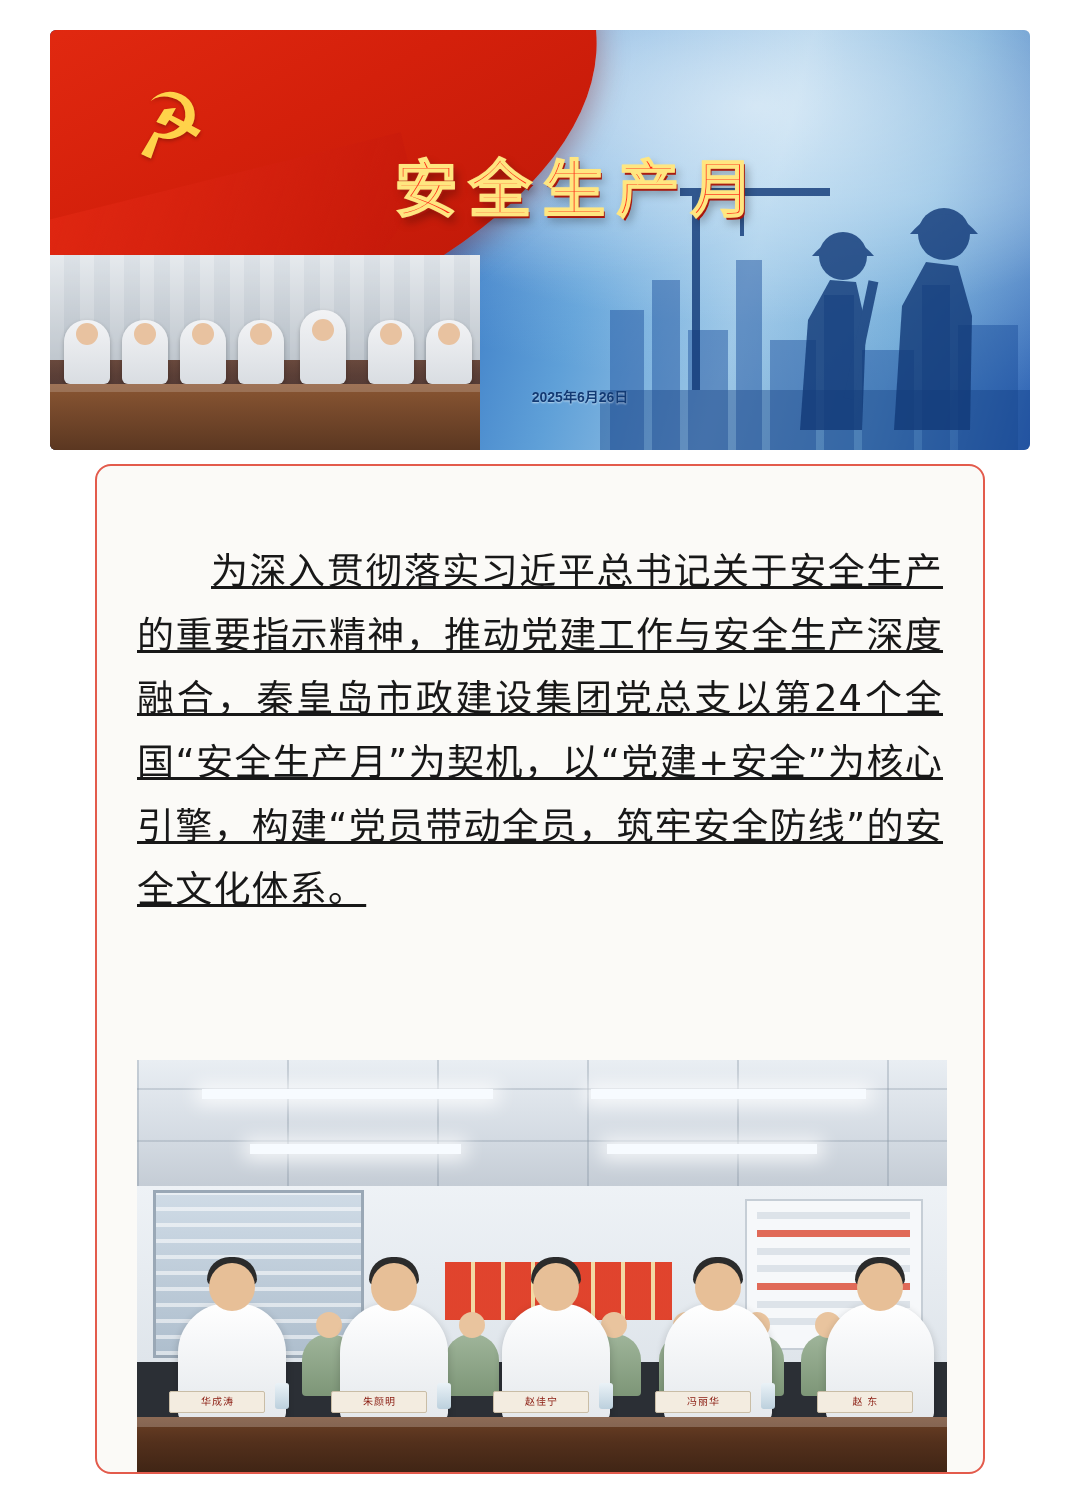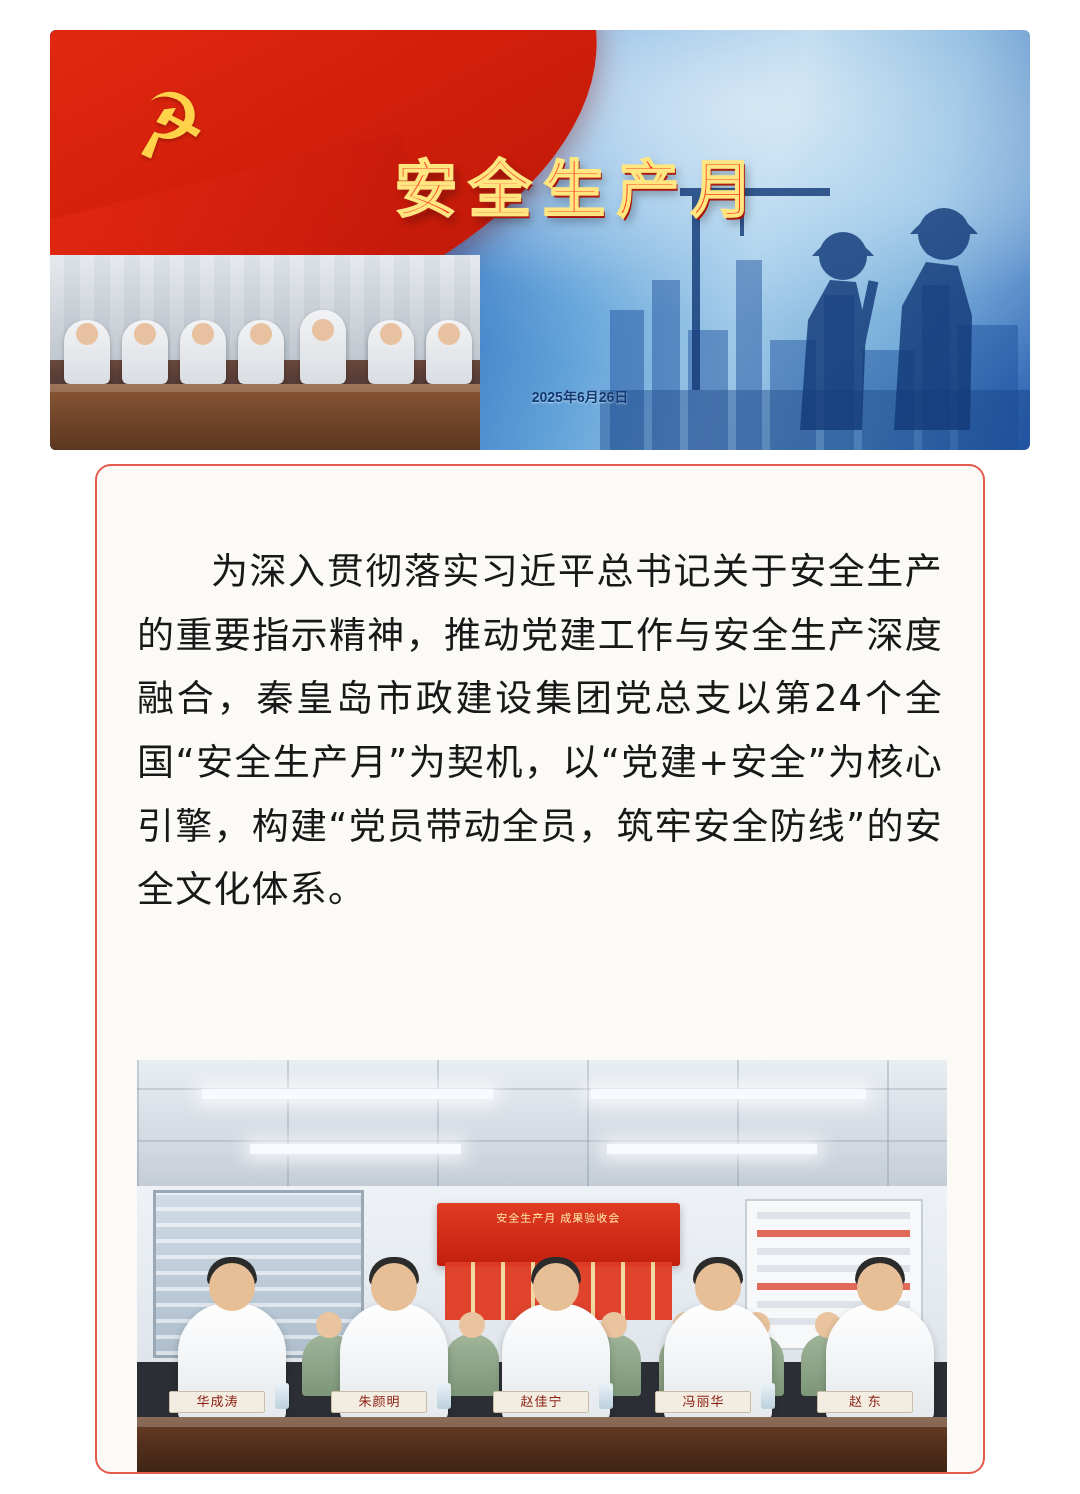--- a/index.html
+++ b/index.html
@@ -176,20 +176,21 @@
   }
   .card .body-text {
     padding: 74px 40px 0 40px;
     font-family: "DejaVu Sans", "Liberation Sans", sans-serif;
     font-size: 37px;
     line-height: 1.72;
     letter-spacing: 1.2px;
     color: #181818;
     text-align: justify;
     text-indent: 74px;
+    text-decoration: underline;
   }
   .card .photo-box {
     position: absolute;
     left: 40px;
     top: 594px;
     width: 810px;
     height: 420px;
     overflow: hidden;
     background: #2b2f35;
   }
@@ -277,21 +278,21 @@
     position:absolute; left:0; bottom:0; width:100%; height:15%;
     background: linear-gradient(180deg,#6d4126 0%, #53301c 40%, #3b2213 100%);
   }
   .mroom .table::before{
     content:""; position:absolute; left:0; top:0; width:100%; height:10px;
     background: rgba(255,255,255,0.22);
   }
   .mroom .nameplate{
     position:absolute; bottom:16%; width:96px; height:22px;
     background:#f3ece0; border:1px solid #c9bda6; border-radius:2px;
-    color:#8a1b10; font-size:13px; line-height:20px; text-align:center; letter-spacing:1px;
+    color:#8a1b10; font-size:10px; line-height:20px; text-align:center; letter-spacing:1px;
   }
   .mroom .cup{
     position:absolute; bottom:17%; width:14px; height:26px; border-radius:3px;
     background: linear-gradient(180deg,#eaf2f7,#bcd0dd);
   }
 </style>
 </head>
 <body>
 
 <div class="page">
@@ -370,23 +371,20 @@
         <div class="ceiling"></div>
         <div class="ceil-grid"></div>
         <div class="light" style="left:8%; top:7%; width:36%;"></div>
         <div class="light" style="left:56%; top:7%; width:34%;"></div>
         <div class="light" style="left:14%; top:20%; width:26%;"></div>
         <div class="light" style="left:58%; top:20%; width:26%;"></div>
 
         <div class="backwall"></div>
         <div class="window"></div>
 
-        <div class="banner-red">
-          <div class="b-txt">安全生产月 成果验收会</div>
-        </div>
         <div class="flags"></div>
 
         <div class="board">
           <div class="row" style="top:8%"></div>
           <div class="row redrow" style="top:20%"></div>
           <div class="row" style="top:32%"></div>
           <div class="row" style="top:44%"></div>
           <div class="row redrow" style="top:56%"></div>
           <div class="row" style="top:68%"></div>
           <div class="row" style="top:80%"></div>

